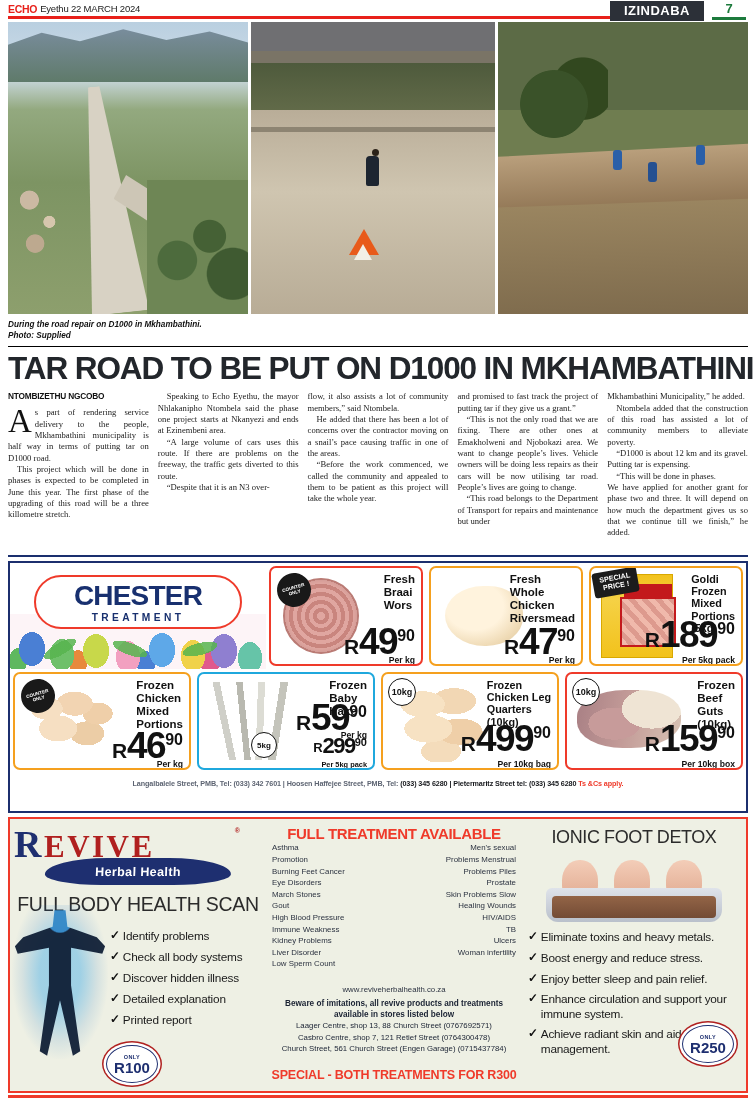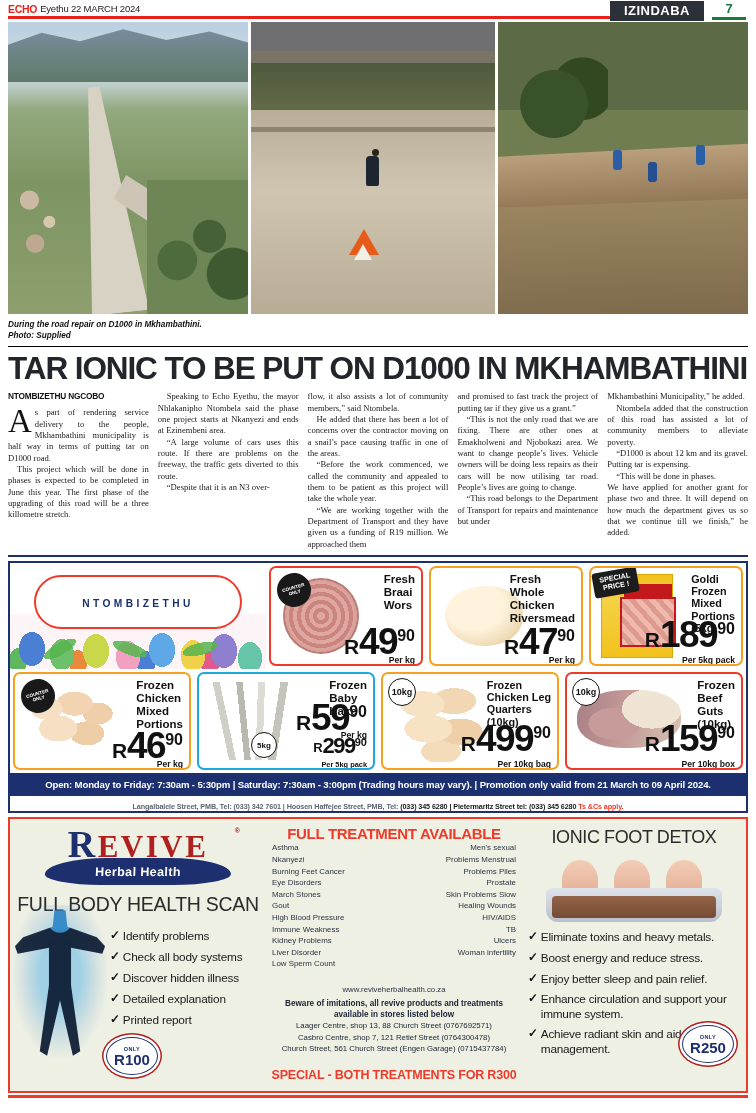--- a/index.html
+++ b/index.html
@@ -322,21 +322,21 @@
   .revive {
     margin: 4px 8px 0 8px;
     border: 2px solid #ef3a2a;
     background: #eef0e4;
     height: 276px;
     position: relative;
     display: flex;
     overflow: hidden;
   }
   .rev-left { width: 256px; position: relative; padding: 6px 4px 0 4px; }
-  .rev-logo { text-align: center; position: relative; }
+  .rev-logo { position: relative; }
   .rev-word {
     font-family: "Liberation Serif", serif; font-weight: bold;
     font-size: 31px; letter-spacing: 2.5px; line-height: 1;
     color: #b0201f;
   }
   .rev-word .r1 { color: #1e2f70; font-size: 38px; }
   .rev-reg {
     position: absolute; right: 22px; top: 2px;
     font-size: 7px; color: #b0201f; font-weight: bold;
   }
@@ -376,21 +376,21 @@
   }
   .tick { font-weight: bold; font-size: 12px; color: #111; line-height: 1; }
   .only-badge {
     position: absolute; width: 52px; height: 38px; border-radius: 50%;
     border: 1.6px solid #1e2f70; background: #fff;
     display:flex; flex-direction: column; align-items:center; justify-content:center;
     box-shadow: 0 0 0 2.5px #fff, 0 0 0 4px #b0201f;
   }
   .only-badge .only-lbl { font-size: 5.5px; font-weight: bold; color:#1e2f70; letter-spacing:.4px; }
   .only-badge .only-val { font-size: 15px; font-weight: bold; color:#1e2f70; line-height: 1; }
-  .badge-left { left: 96px; bottom: 16px; }
+  .badge-left { left: 96px; bottom: 8px; }
   .badge-right { right: 12px; bottom: 28px; }
 
   .rev-mid { width: 256px; position: relative; padding: 4px 2px 0 2px; }
   .rev-ft-title {
     text-align: center; font-weight: bold; font-size: 15px;
     color: #ef3a2a; letter-spacing: -0.3px; margin-top: 2px;
   }
   .ail-cols { display: flex; padding: 0 4px; }
   .ail-col { flex: 1; font-size: 7.9px; color: #2b3240; line-height: 1.47; }
   .ail-col.right { text-align: right; }
@@ -485,21 +485,21 @@
       <div class="p3-w3"></div>
   </div>
 </div>
 
 <div class="caption">
   <div>During the road repair on D1000 in Mkhambathini.</div>
   <div>Photo: Supplied</div>
 </div>
 <div class="cap-rule"></div>
 
-<h1 class="headline">TAR IONIC TO BE PUT ON D1000 IN MKHAMBATHINI</h1>
+<h1 class="headline">TAR ROAD TO BE PUT ON D1000 IN MKHAMBATHINI</h1>
 
 <div class="article">
   <div class="col">
     <div class="byline">NTOMBIZETHU NGCOBO</div>
     <div class="body-text">
       <p class="dropcap-p"><span class="dropcap">A</span><span>s part of rendering service delivery to the people, Mkhambathini municipality is half way in terms of putting tar on D1000 road.</span></p>
       <p>This project which will be done in phases is expected to be completed in June this year. The first phase of the upgrading of this road will be a three killometre stretch.</p>
     </div>
   </div>
   <div class="col">
@@ -507,21 +507,20 @@
       <p>Speaking to Echo Eyethu, the mayor Nhlakanipho Ntombela said the phase one project starts at Nkanyezi and ends at Ezinembeni area.</p>
       <p>“A large volume of cars uses this route. If there are problems on the freeway, the traffic gets diverted to this route.</p>
       <p>“Despite that it is an N3 over-</p>
     </div>
   </div>
   <div class="col">
     <div class="body-text">
       <p class="noind">flow, it also assists a lot of community members,” said Ntombela.</p>
       <p>He added that there has been a lot of concerns over the contractor moving on a snail’s pace causing traffic in one of the areas.</p>
       <p>“Before the work commenced, we called the community and appealed to them to be patient as this project will take the whole year.</p>
-      <p>“We are working together with the Department of Transport and they have given us a funding of R19 million. We approached them</p>
     </div>
   </div>
   <div class="col">
     <div class="body-text">
       <p class="noind">and promised to fast track the project of putting tar if they give us a grant.”</p>
       <p>“This is not the only road that we are fixing. There are other ones at Emakholweni and Njobokazi area. We want to change people’s lives. Vehicle owners will be doing less repairs as their cars will be now utilising tar road. People’s lives are going to change.</p>
       <p>“This road belongs to the Department of Transport for repairs and maintenance but under</p>
     </div>
   </div>
   <div class="col">
@@ -538,21 +537,22 @@
 
 <div class="chester">
   <div class="chester-top">
 
     <div class="logo-cell">
       <div class="eggs"></div>
       <div class="leaf" style="left:30px;"></div>
       <div class="leaf" style="left:100px; transform:rotate(20deg);"></div>
       <div class="leaf" style="left:170px; transform:rotate(-14deg);"></div>
       <div class="chester-logo">
-        <div class="chester-sub">NTOMBIZETHU</div>
+        <div class="chester-name">CHESTER</div>
+        <div class="chester-sub">TREATMENT</div>
       </div>
     </div>
 
     <div class="prod red" style="width:156px">
       <div class="meat wors"></div>
       <div class="badge-counter" style="white-space:pre-line">COUNTER
 ONLY</div>
       <div class="prod-name" style="white-space:pre-line">Fresh
 Braai
 Wors</div>
@@ -660,21 +660,20 @@
 (10kg)</div>
       <div class="price" style="bottom:11px">
         <span class="r">R</span>
         <span class="big">159</span>
         <span class="cents">90</span>
       </div>
       <div class="price-unit">Per 10kg box</div>
     </div>
   </div>
 
-  <div class="chester-bar">Open: Monday to Friday: 7:30am - 5:30pm | Saturday: 7:30am - 3:00pm (Trading hours may vary).  |  Promotion only valid from 21 March to 09 April 2024.</div>
   <div class="chester-addr">
     <span>Langalbalele Street, PMB, Tel: (033) 342 7601 |</span>
     <span>Hoosen Haffejee Street, PMB, Tel:</span>
     <span class="bold-blk">(033) 345 6280 | Pietermaritz Street tel: (033) 345 6280</span>
     <span class="tscs">Ts &amp;Cs apply.</span>
   </div>
 </div>
 
 <div class="revive">
 
@@ -720,21 +719,21 @@
       <span class="only-lbl">ONLY</span>
       <span class="only-val">R100</span>
     </div>
   </div>
 
   <div class="rev-mid">
     <div class="rev-ft-title">FULL TREATMENT AVAILABLE</div>
     <div class="ail-cols">
       <div class="ail-col">
         <div>Asthma</div>
-        <div>Nkanyezi</div>
+        <div>Promotion</div>
         <div>Burning Feet Cancer</div>
         <div>Eye Disorders</div>
         <div>March Stones</div>
         <div>Gout</div>
         <div>High Blood Pressure</div>
         <div>Immune Weakness</div>
         <div>Kidney Problems</div>
         <div>Liver Disorder</div>
         <div>Low Sperm Count</div>
       </div>

